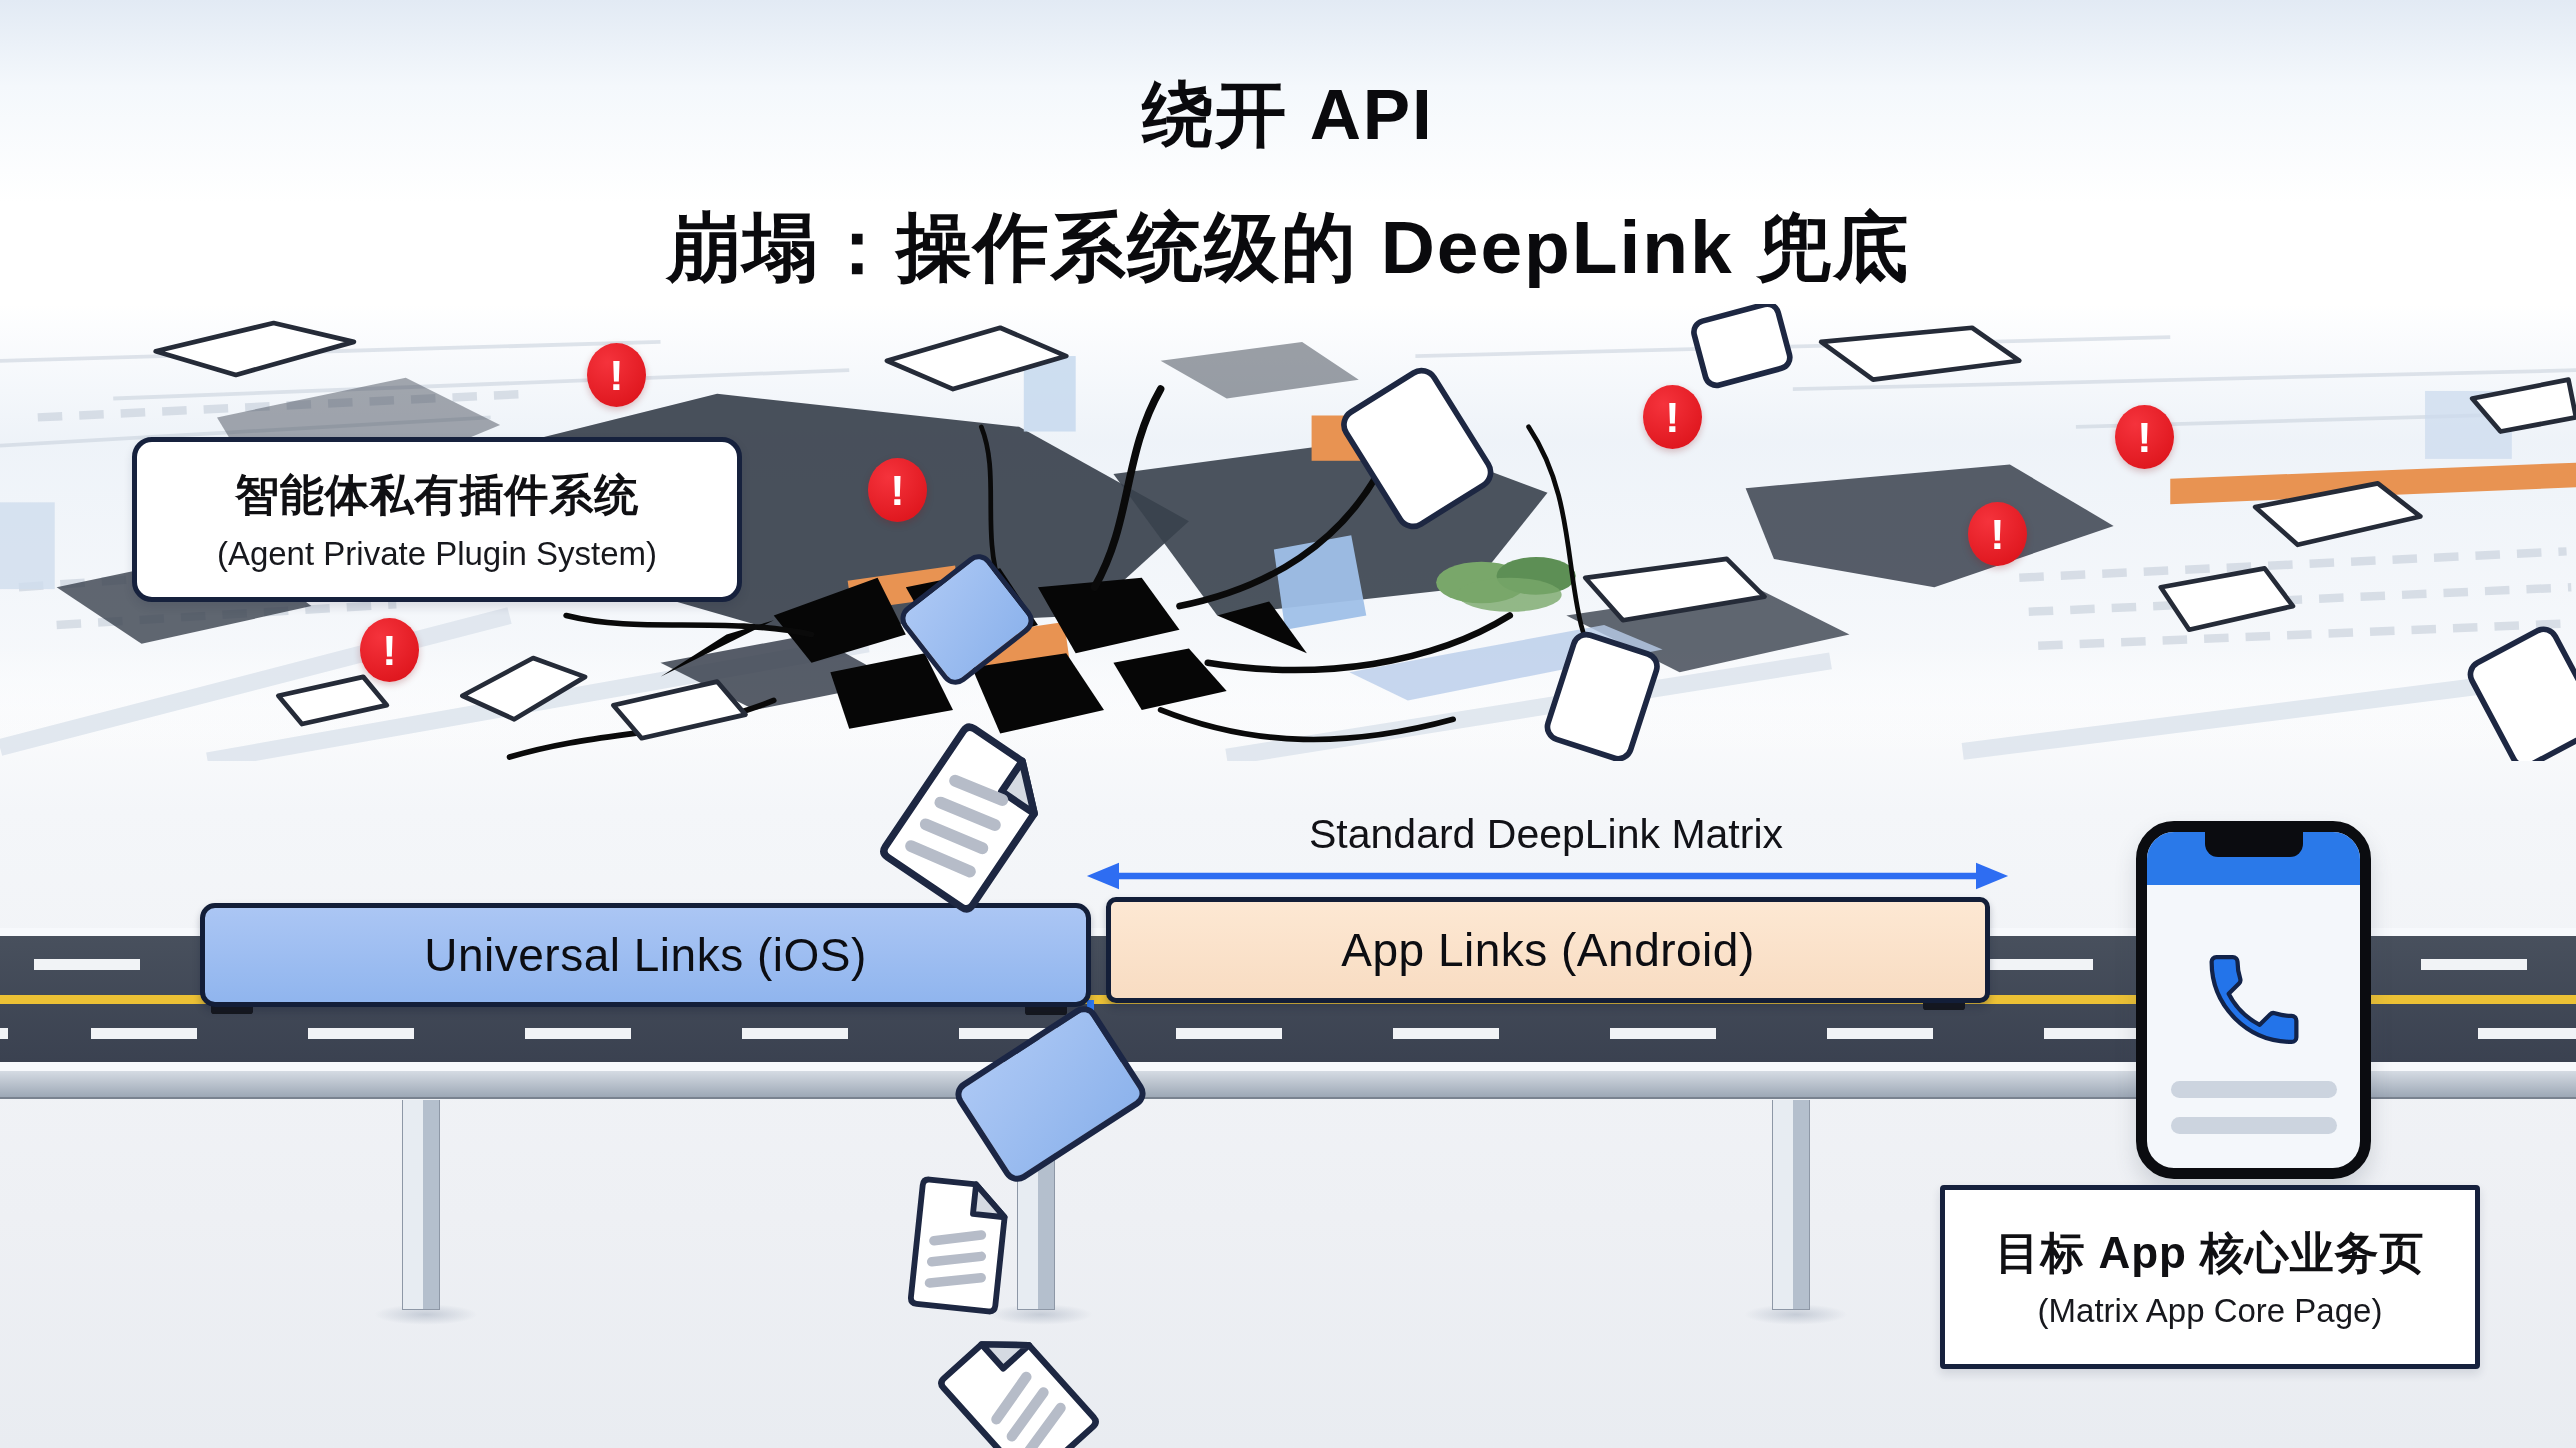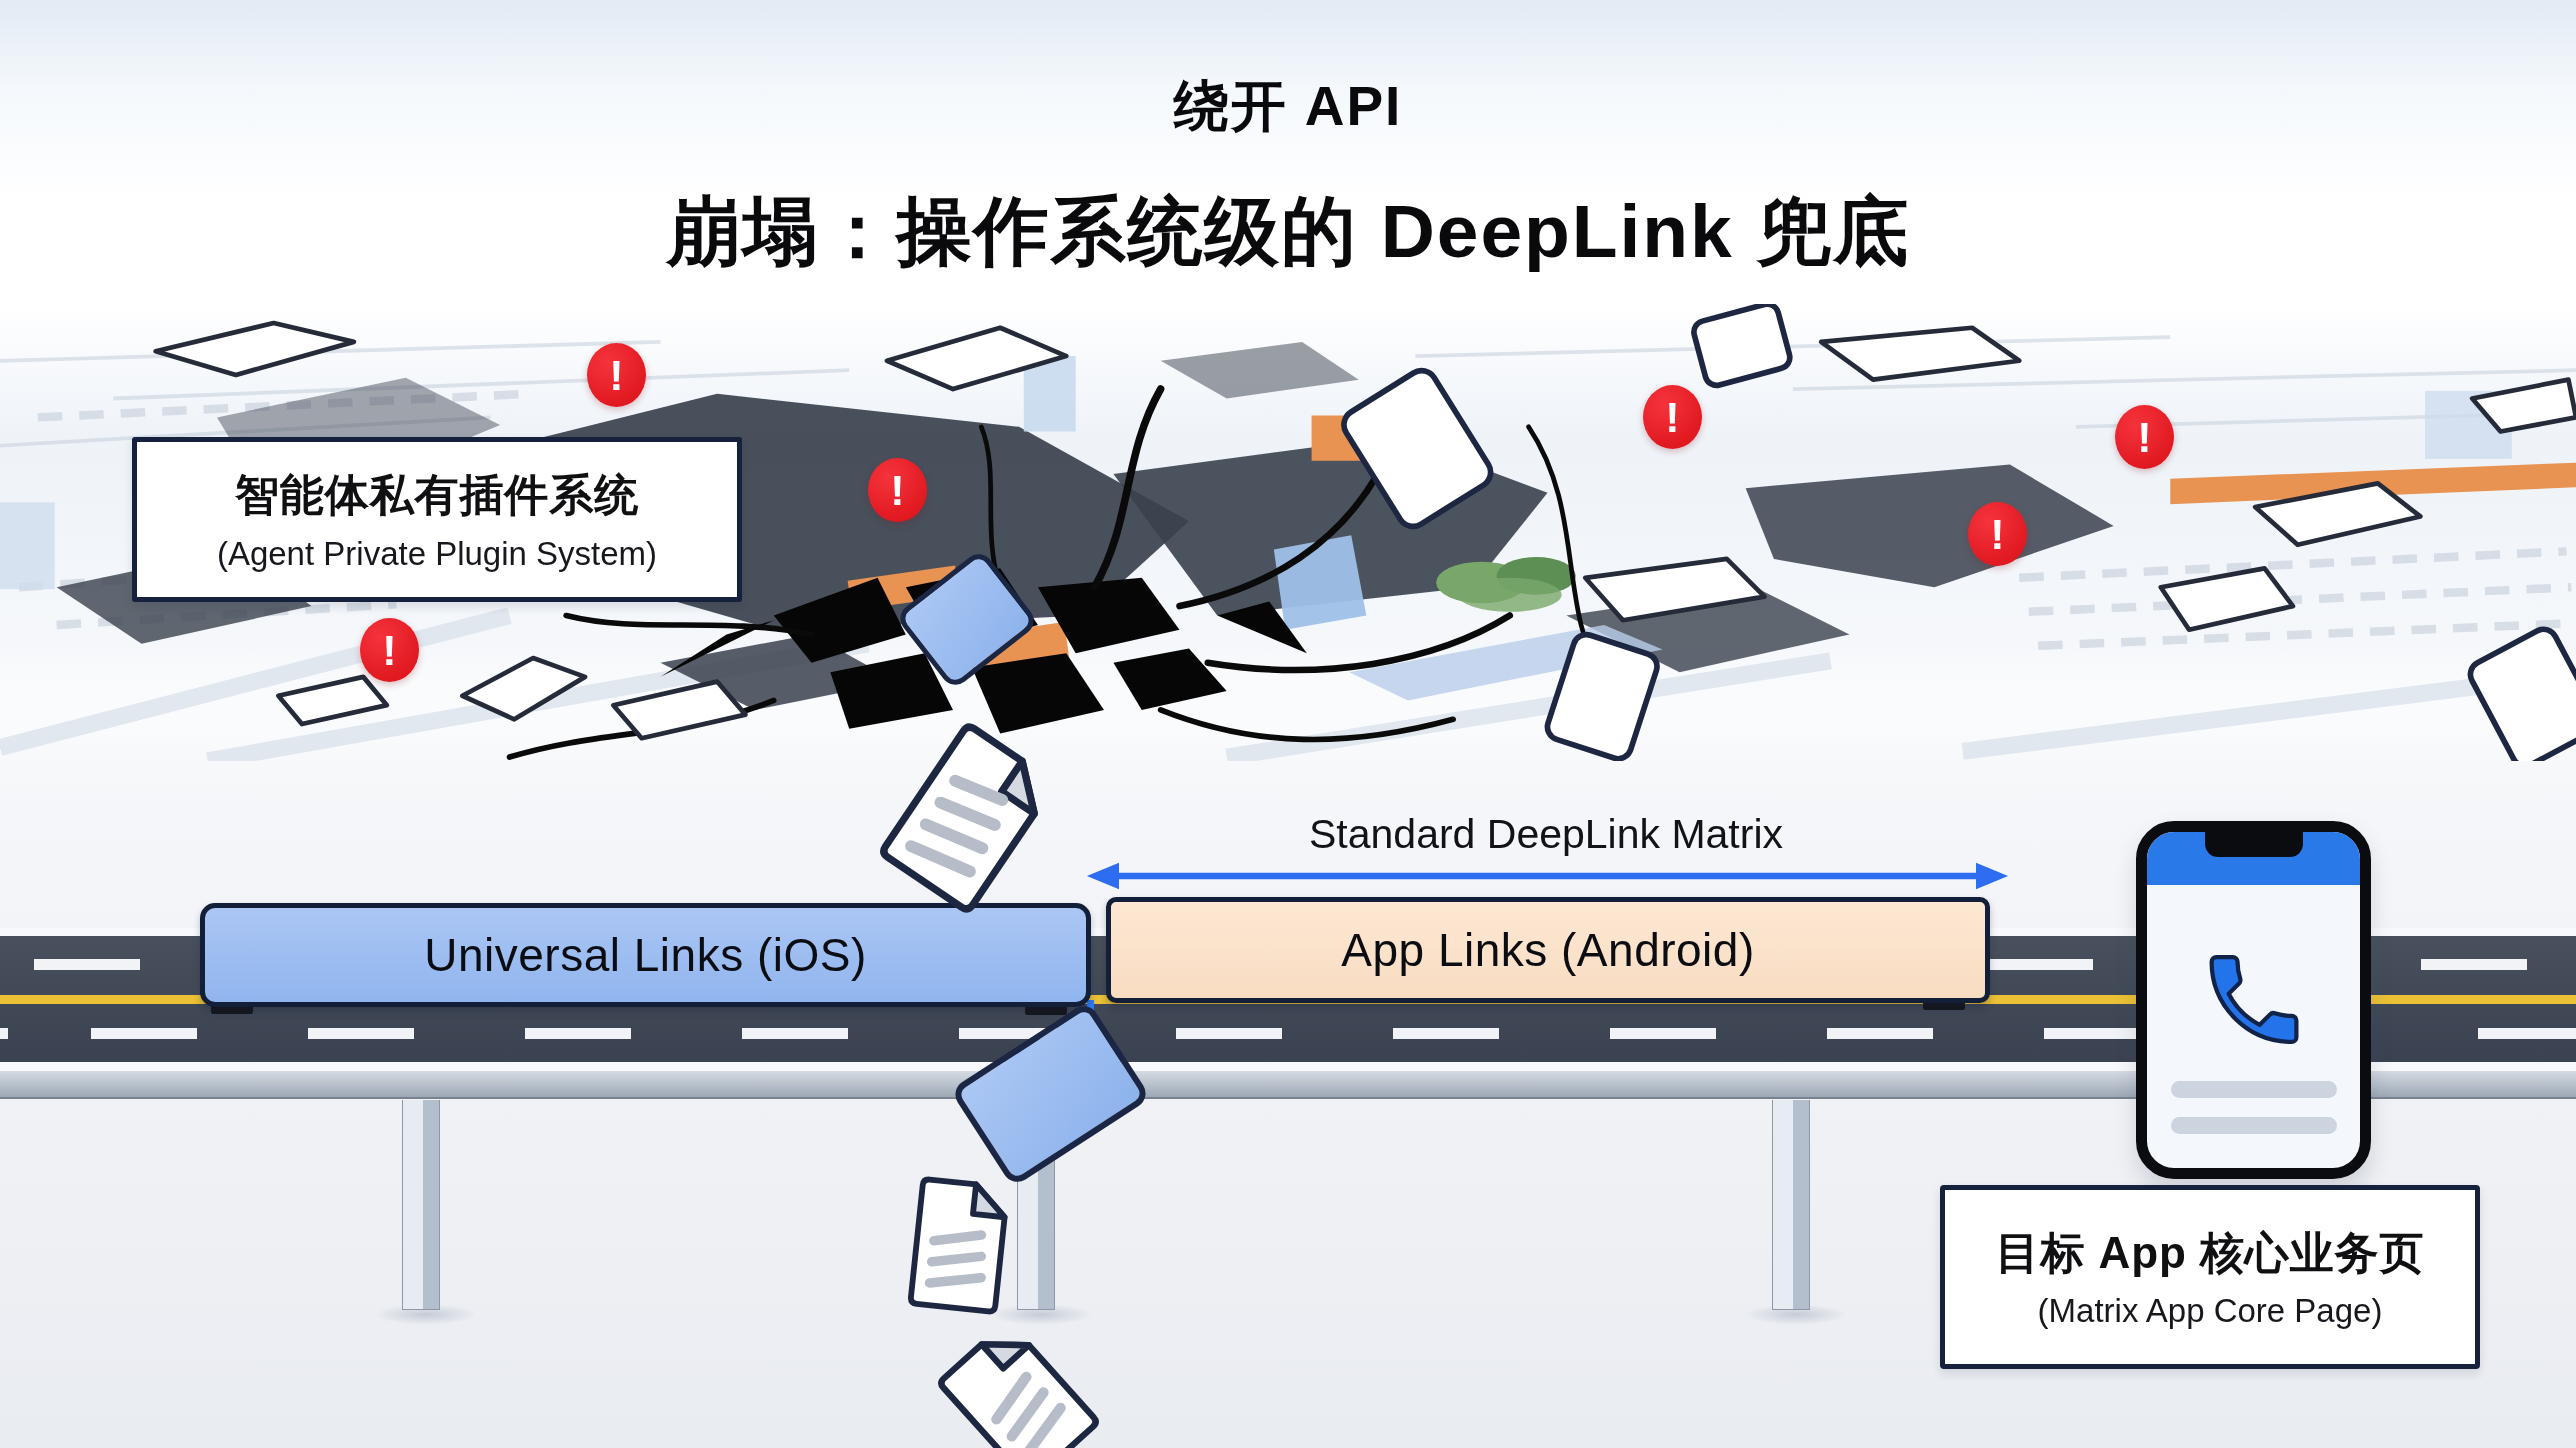--- a/index.html
+++ b/index.html
@@ -3,21 +3,21 @@
 <meta charset="utf-8">
 <style>
   html,body{margin:0;padding:0;background:#dfe5ec;}
   .stage{
     position:relative;width:2576px;height:1448px;overflow:hidden;
     background:linear-gradient(180deg,#e2eaf4 0%,#f4f8fc 6%,#ffffff 14%,#ffffff 44%,#f4f6f9 56%,#eef0f4 84%,#e9ecf1 100%);
     font-family:"Liberation Sans",sans-serif;color:#0b0b0e;
   }
   
   .title{position:absolute;top:79px;left:0;right:0;text-align:center;z-index:7;font-weight:700;color:#0a0a0d;}
-  .title .l1{font-size:55px;line-height:1;letter-spacing:1.9px;}
+  .title .l1{font-size:71px;line-height:1;letter-spacing:1.9px;}
   .title .l2{font-size:75px;line-height:1;margin-top:60px;letter-spacing:1.9px;}
   
   .city{position:absolute;left:0;top:304px;width:2576px;height:457px;z-index:1;}
   .city svg{position:absolute;left:0;top:0;}
   
   .warn{
     position:absolute;width:59px;height:64px;border-radius:50%;z-index:3;
     background:radial-gradient(circle at 35% 30%,#f5333c,#d90f16);
     display:flex;align-items:center;justify-content:center;
     color:#fff;font-weight:700;font-size:43px;line-height:1;
@@ -25,21 +25,21 @@
   }
   
   .blue-card{
     position:absolute;border:5.7px solid #1b2645;border-radius:15px;
     background:linear-gradient(160deg,#abc7f4,#8db3ec);z-index:5;
   }
   .card-a{left:1217px;top:572px;width:100px;height:85px;transform:rotate(-38deg);}
   .card-b{left:968px;top:1036px;width:153px;height:104px;transform:rotate(-33deg);border-width:6.6px;}
   
   .callout{
-    position:absolute;background:#fff;border:5.7px solid #16213d;border-radius:3px;z-index:6;
+    position:absolute;background:#fff;border:5.7px solid #16213d;border-radius:20px;z-index:6;
     display:flex;flex-direction:column;align-items:center;justify-content:center;gap:9.4px;
     box-shadow:0 4.7px 9.4px rgba(25,35,60,.12);
   }
   .callout .zh{font-size:44px;font-weight:600;color:#101013;letter-spacing:0.9px;}
   .callout .en{font-size:33px;color:#17181d;}
   .plugin{left:132px;top:437px;width:600px;height:155px;}
   .target{left:1940px;top:1185px;width:530px;height:174px;border-radius:4px;}
   
   .matrix-label{position:absolute;left:1095px;top:811px;width:902px;text-align:center;font-size:41px;color:#121217;z-index:4;}
   .matrix-arrow{position:absolute;left:1085px;top:855px;z-index:4;}

